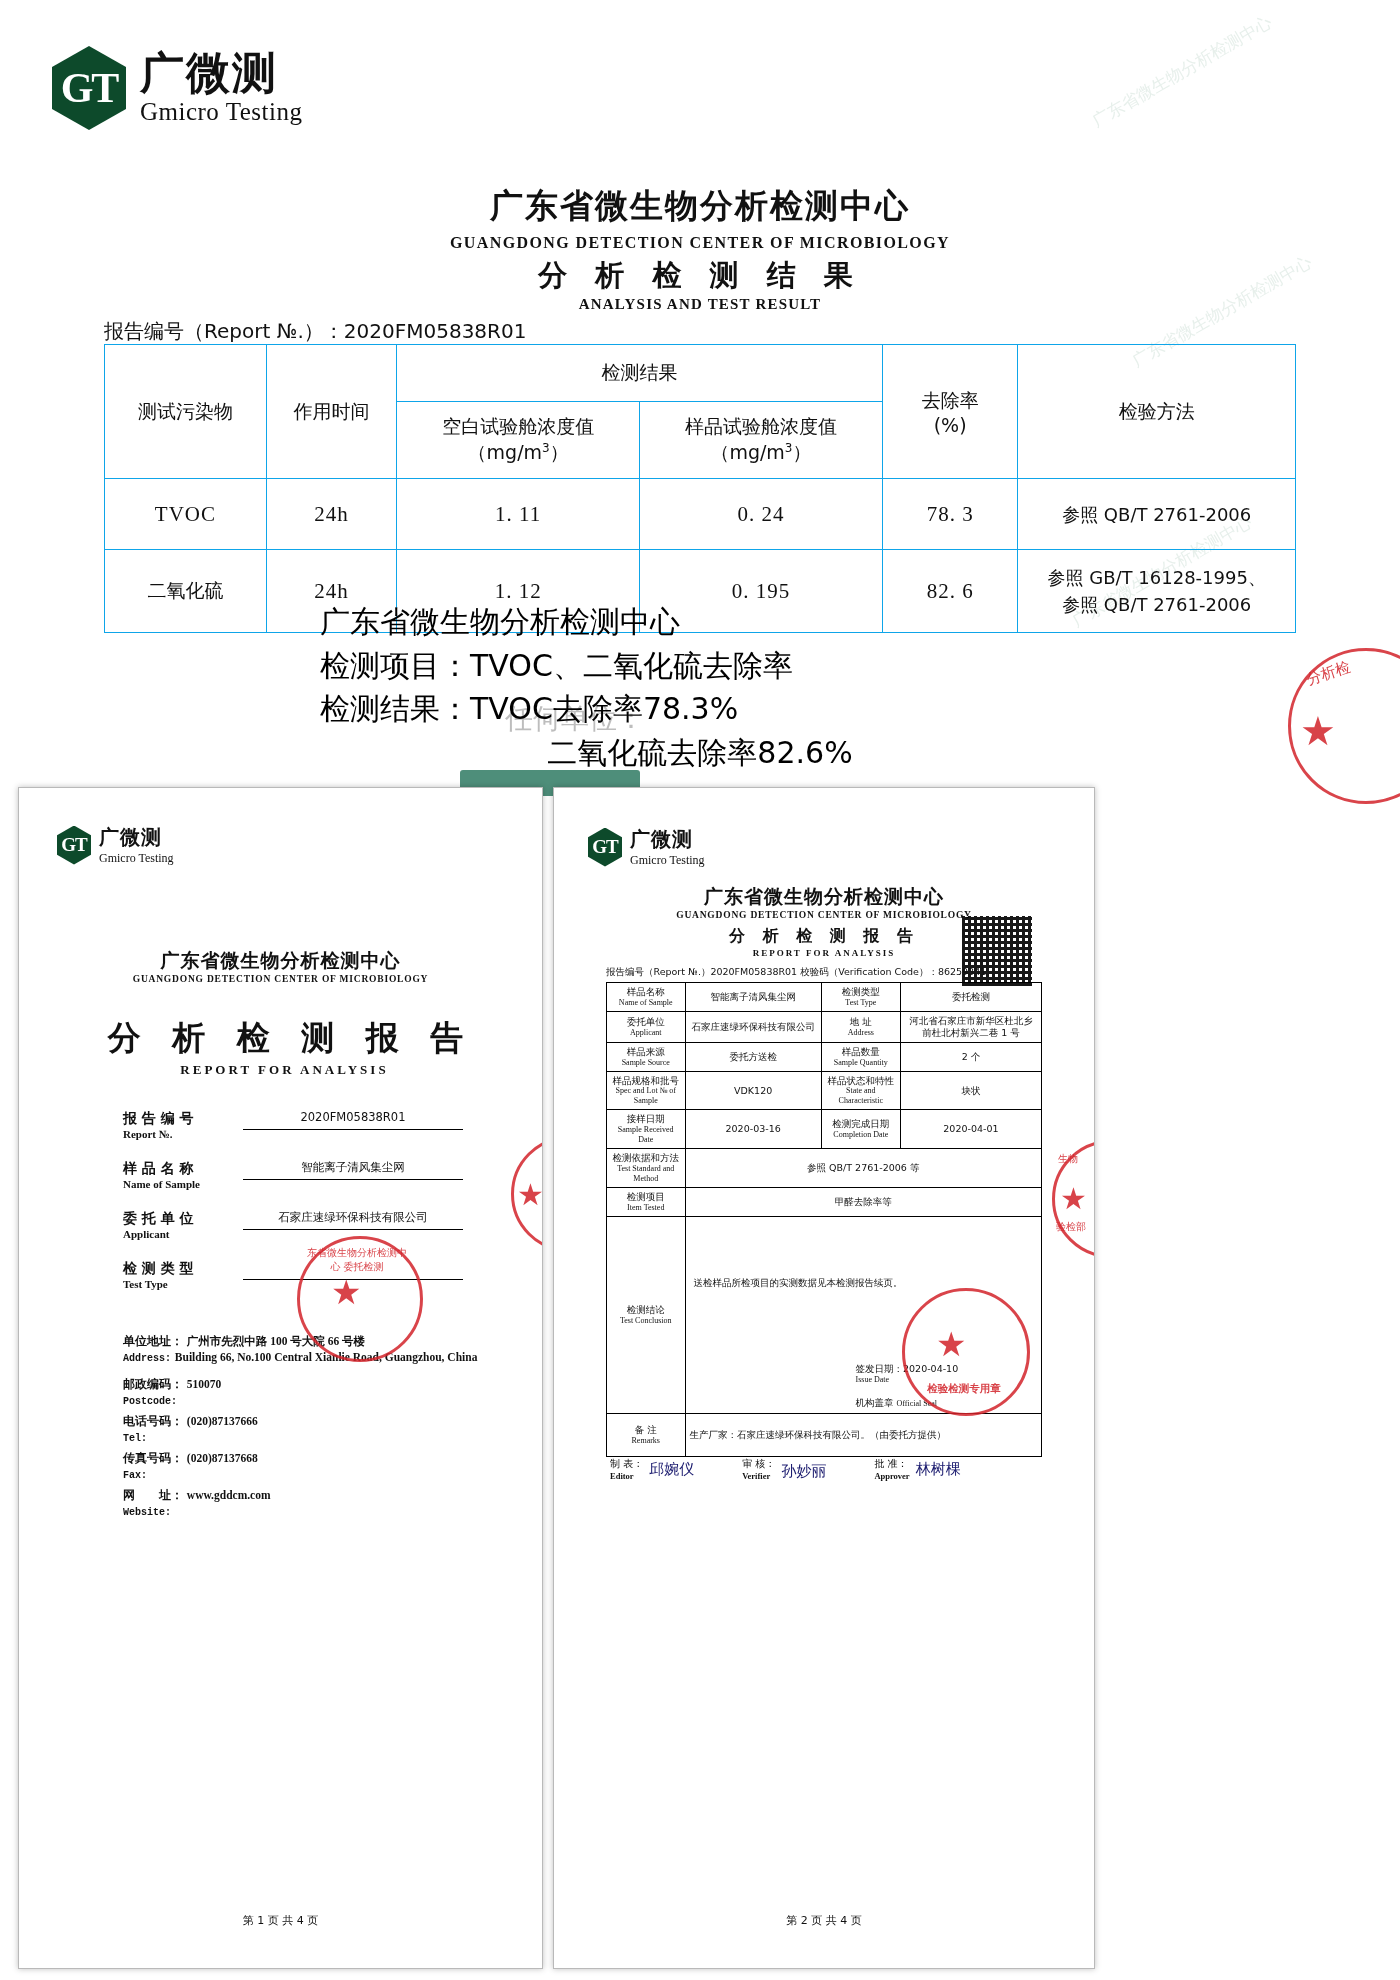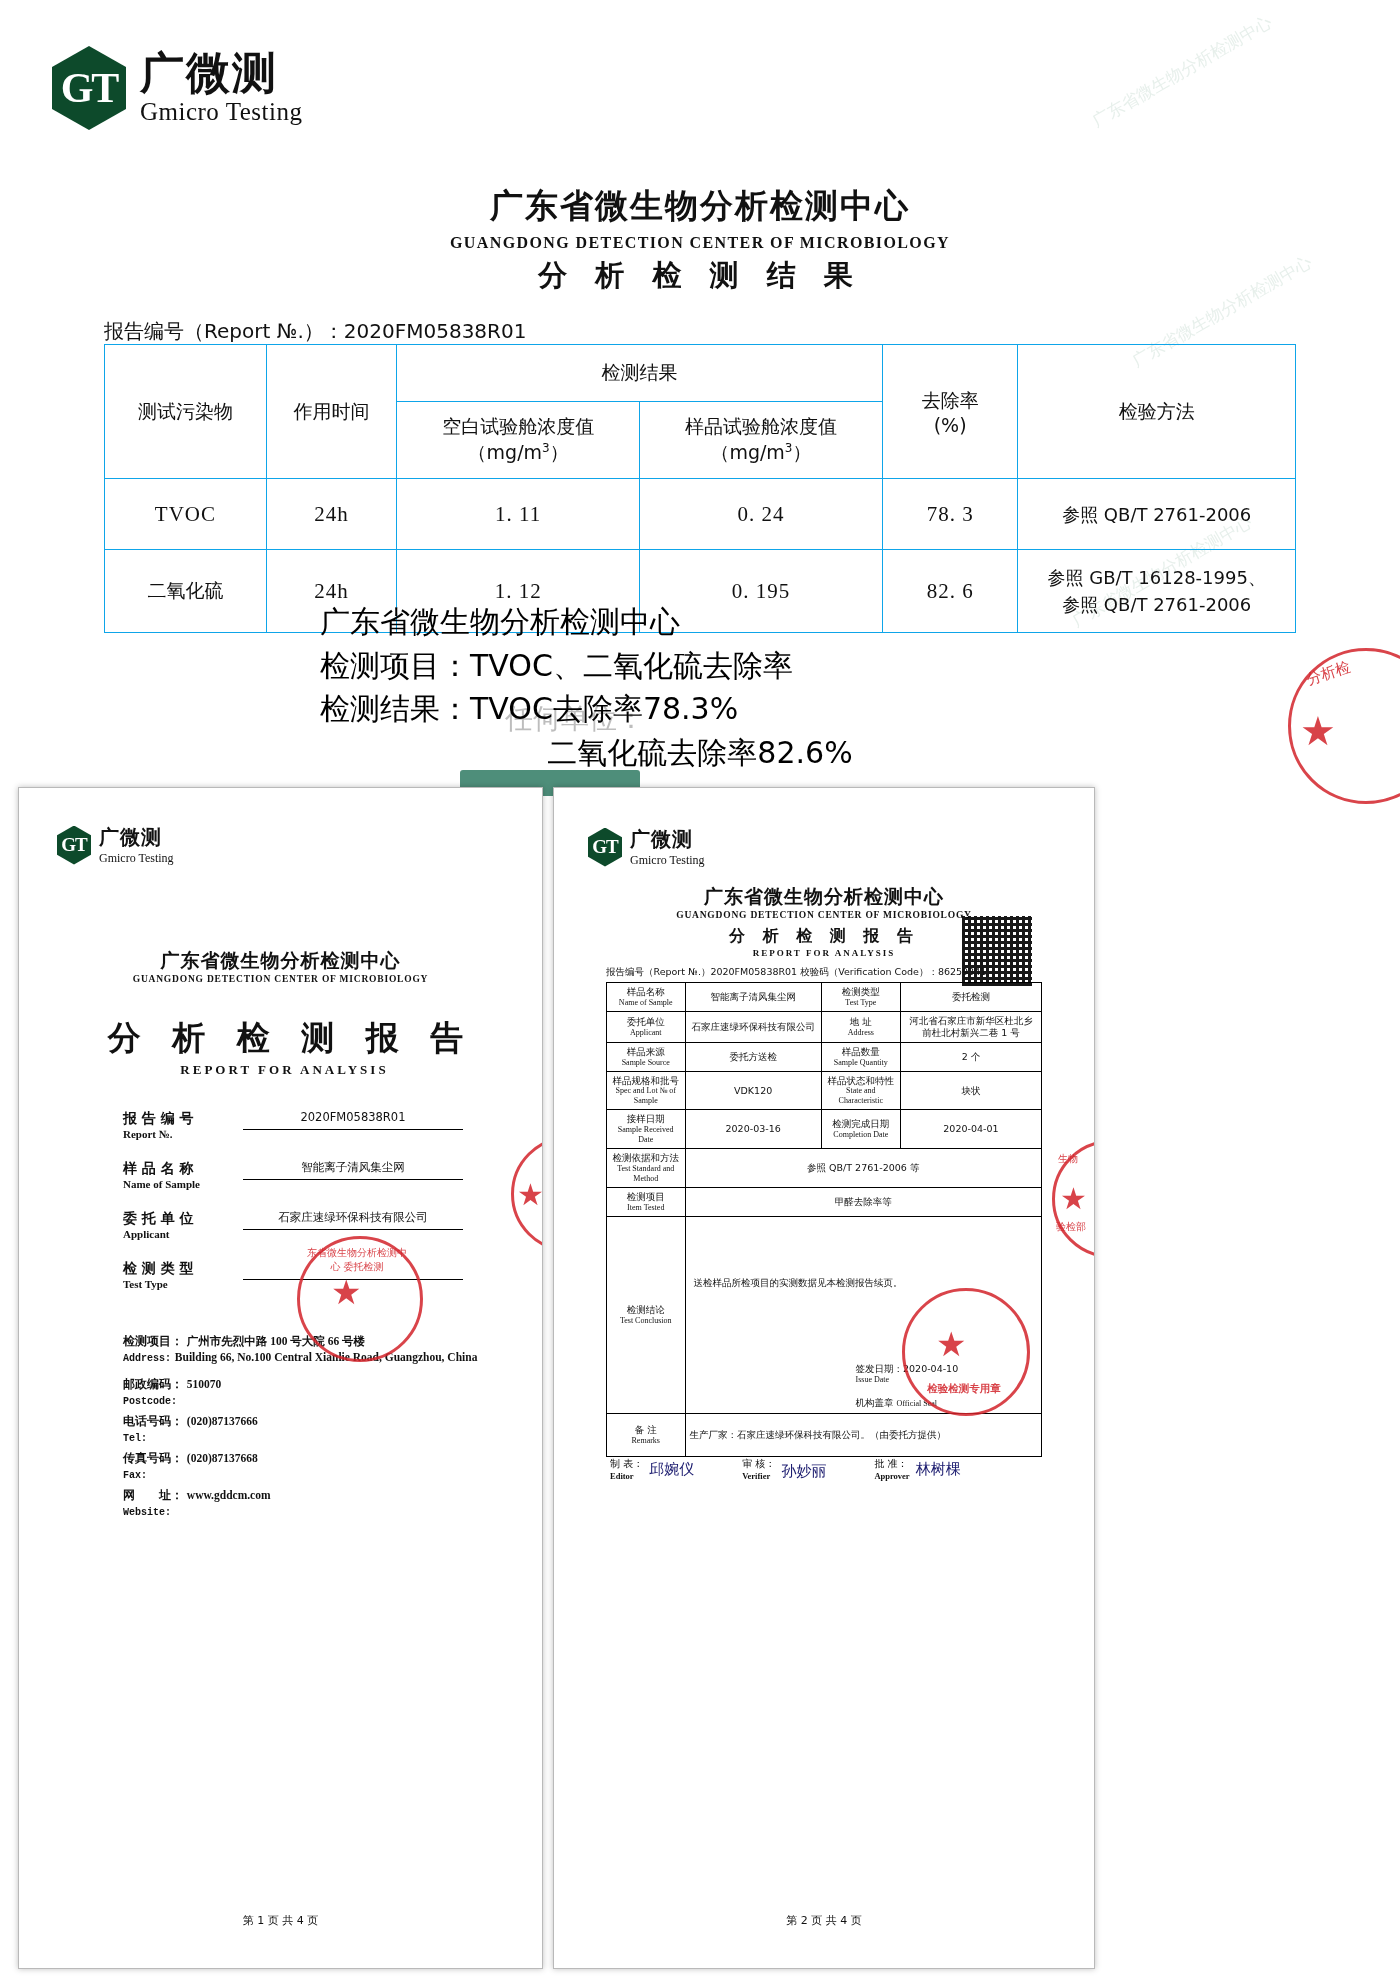--- a/index.html
+++ b/index.html
@@ -167,20 +167,21 @@
       </div>
     <div class="logo-text">
       <div class="logo-cn">广微测</div>
       <div class="logo-en">Gmicro Testing</div>
     </div>
   </div>
 
   <div class="title-cn" style="top:184px;">广东省微生物分析检测中心</div>
   <div class="title-en" style="top:234px;">GUANGDONG  DETECTION  CENTER  OF  MICROBIOLOGY</div>
   <div class="title-cn2" style="top:256px;">分 析 检 测 结 果</div>
+  <div class="title-en2" style="top:296px;">ANALYSIS AND TEST RESULT</div>
 
   <div class="report-no">报告编号（Report №.）：2020FM05838R01</div>
 
   <table class="main-tbl">
     <tbody>
         <tr>
       <td rowspan="2" style="width:145px;height:46px;">测试污染物</td>
       <td rowspan="2" style="width:115px;">作用时间</td>
       <td colspan="2" style="height:44px;">检测结果</td>
       <td rowspan="2" style="width:120px;">
@@ -278,21 +279,21 @@
 
   <div class="field-row" style="left:104px;top:472px;width:340px;">
     <div class="field-label">
       <span>检 测 类 型</span>
       <span class="en">Test Type</span>
     </div>
     <div class="field-value"></div>
   </div>
 
   <div class="contact-row" style="left:104px;top:545px;">
-    <span class="lbl">检测项目：</span>
+    <span class="lbl">单位地址：</span>
     <span class="contact-val">广州市先烈中路 100 号大院 66 号楼</span>
     <div><span class="en">Address:</span>
       <span class="contact-val">Building 66, No.100 Central Xianlie Road, Guangzhou, China</span></div>
   </div>
   <div class="contact-row" style="left:104px;top:588px;">
     <span class="lbl">邮政编码：</span>
     <span class="contact-val">510070</span>
     <div><span class="en">Postcode:</span></div>
   </div>
   <div class="contact-row" style="left:104px;top:625px;">

